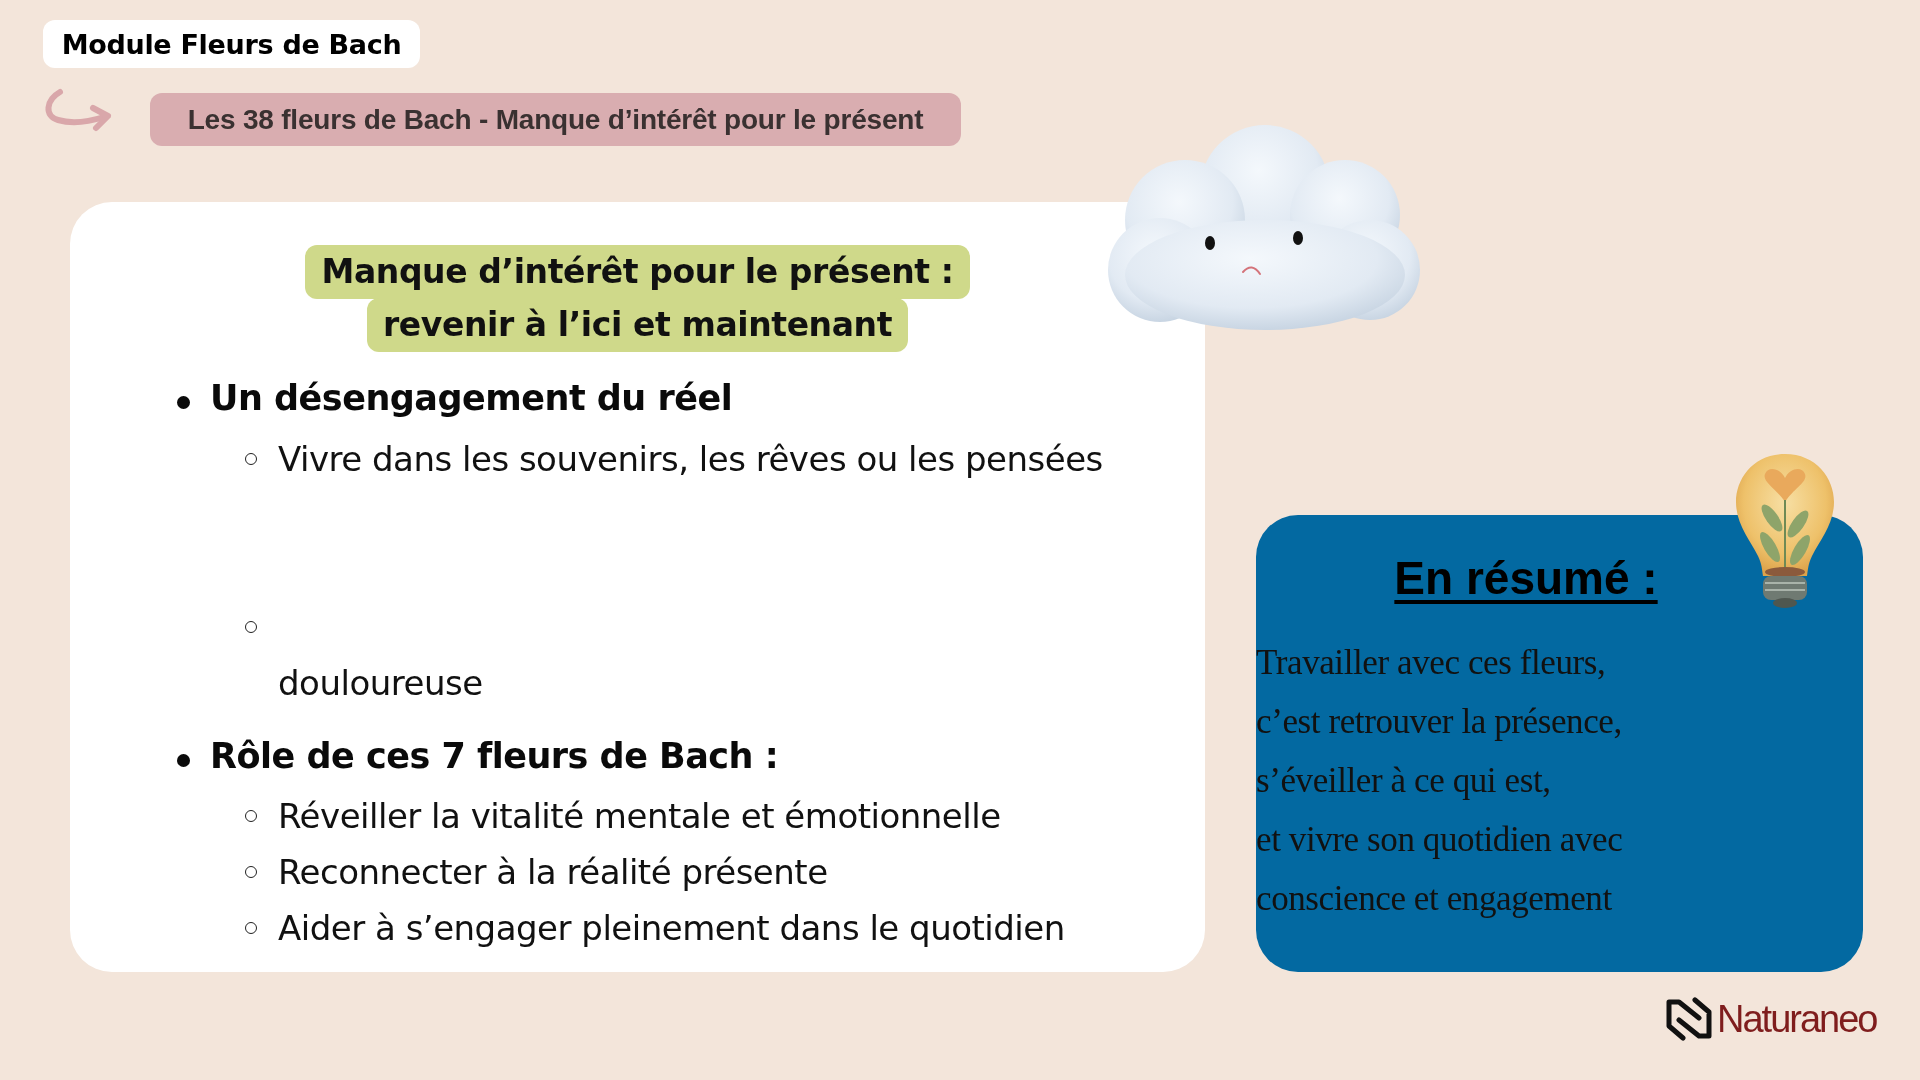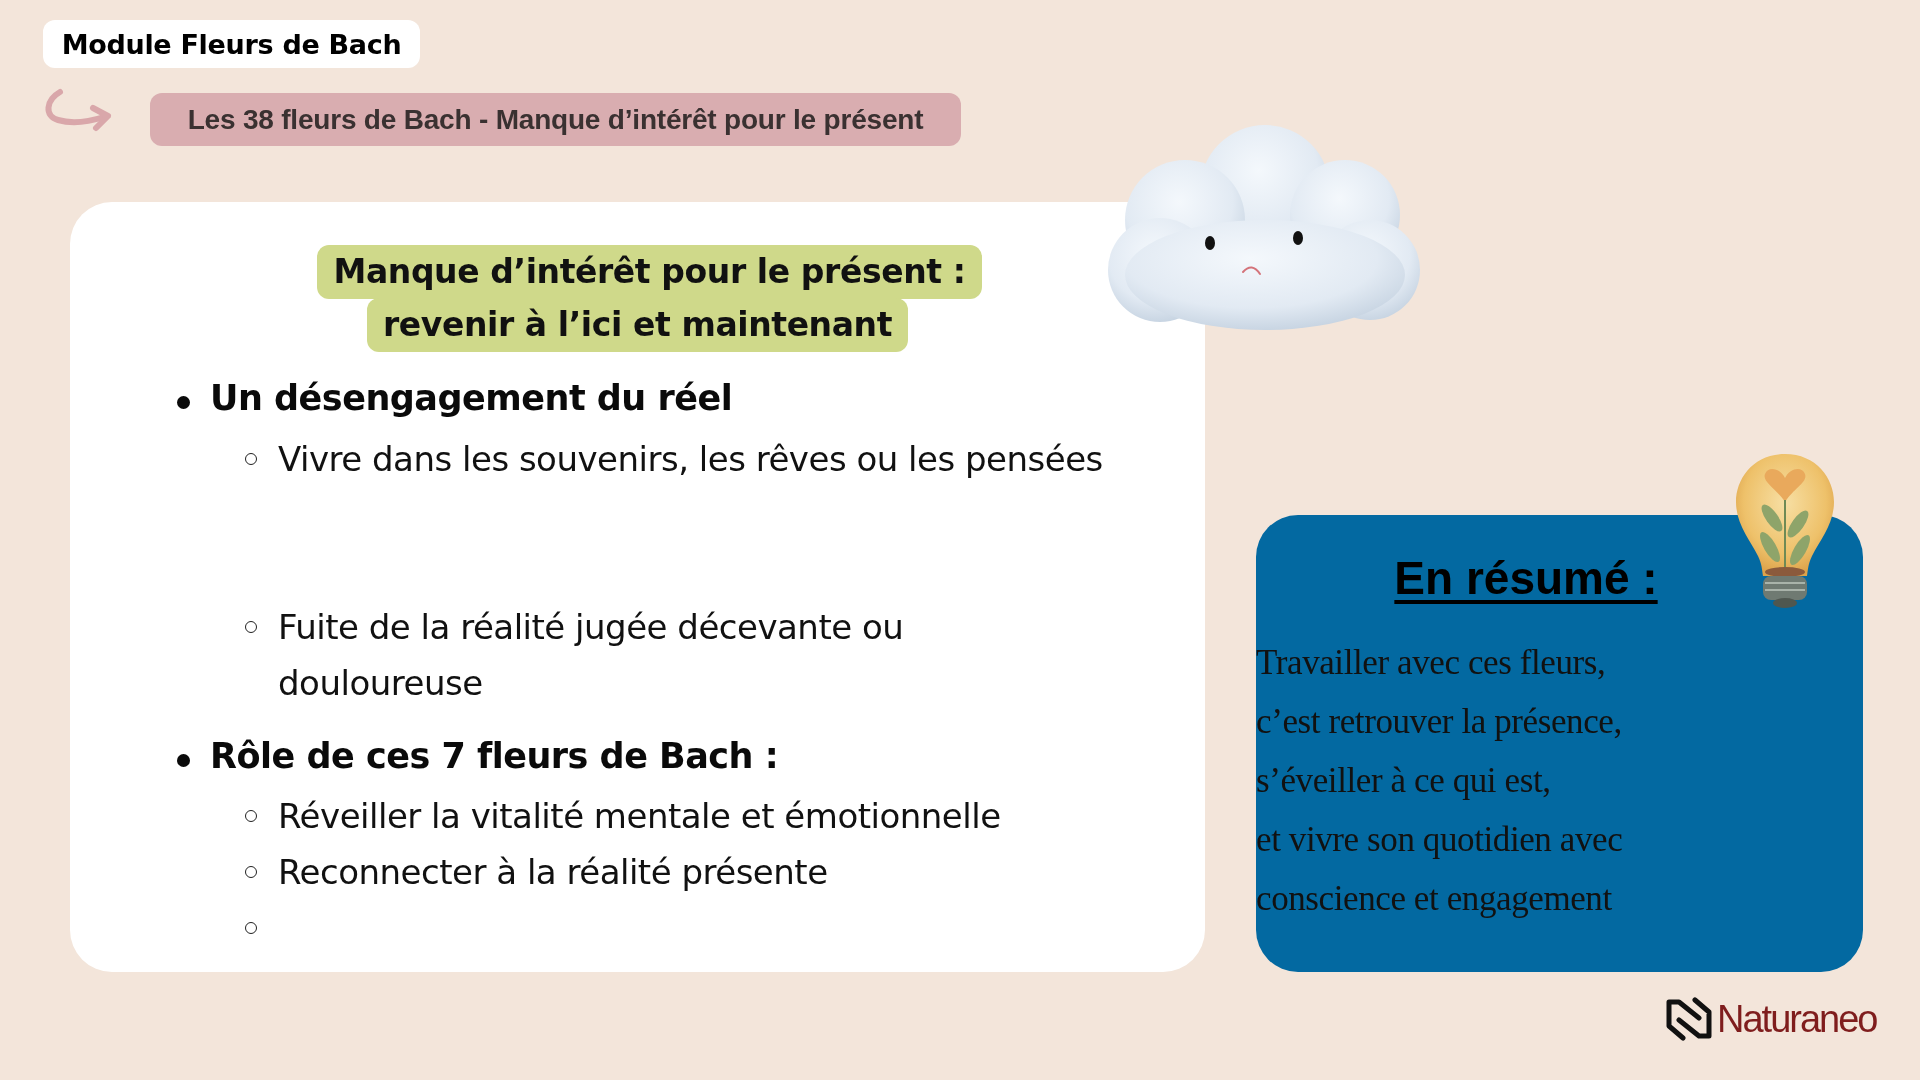--- a/index.html
+++ b/index.html
@@ -36,21 +36,21 @@
   .title-hl {
     position: absolute; left: 0; width: 1135px;
     text-align: center;
   }
   .hl-line {
     display: inline-block; background: #cfd98a;
     font-family: "DejaVu Sans", sans-serif; font-weight: bold;
     font-size: 33px; color: #111; border-radius: 12px;
     padding: 0 16px; line-height: 54px; letter-spacing: -0.4px;
   }
-  .hl1 { top: 43px; padding-left: 12px; }
+  .hl1 { top: 43px; }
   .hl2 { top: 96px; }
 
   .sec-head {
     position: absolute; left: 140px;
     font-family: "DejaVu Sans", sans-serif; font-weight: bold;
     font-size: 35px; color: #0a0a0a; letter-spacing: -0.5px;
   }
   .sec-head .dot {
     position: absolute; left: -33px; top: 18px; width: 13px; height: 13px;
     border-radius: 50%; background: #0a0a0a;
@@ -118,40 +118,40 @@
   <div class="sec-head" style="top:176px;">
     <span class="dot"></span>
     <span>Un désengagement du réel</span>
   </div>
   <div class="sub-item" style="top:229px;">
     <span class="ring"></span>
     <span>Vivre dans les souvenirs, les rêves ou les pensées</span>
   </div>
   <div class="sub-item" style="top:397px;">
     <span class="ring"></span>
-    <span>Fuite de la réalité jugée décevante ou</span>
   </div>
   <div class="sub-item" style="top:453px;">
     <span>douloureuse</span>
   </div>
 
   <div class="sec-head" style="top:534px;">
     <span class="dot"></span>
     <span>Rôle de ces 7 fleurs de Bach :</span>
   </div>
   <div class="sub-item" style="top:586px;">
     <span class="ring"></span>
     <span>Réveiller la vitalité mentale et émotionnelle</span>
   </div>
   <div class="sub-item" style="top:630px;margin-top:12px;">
     <span class="ring"></span>
     <span>Reconnecter à la réalité présente</span>
   </div>
   <div class="sub-item" style="top:698px;">
     <span class="ring"></span>
+    <span>Aider à s’engager pleinement dans le quotidien</span>
   </div>
 </div>
 
 <svg class="abs cloud" viewBox="0 0 325 230">
   <defs>
     <radialGradient id="cg" cx="45%" cy="35%" r="75%">
       <stop offset="0%" stop-color="#f4f8fc"></stop>
       <stop offset="60%" stop-color="#e2eaf3"></stop>
       <stop offset="100%" stop-color="#bccbdb"></stop>
     </radialGradient>

